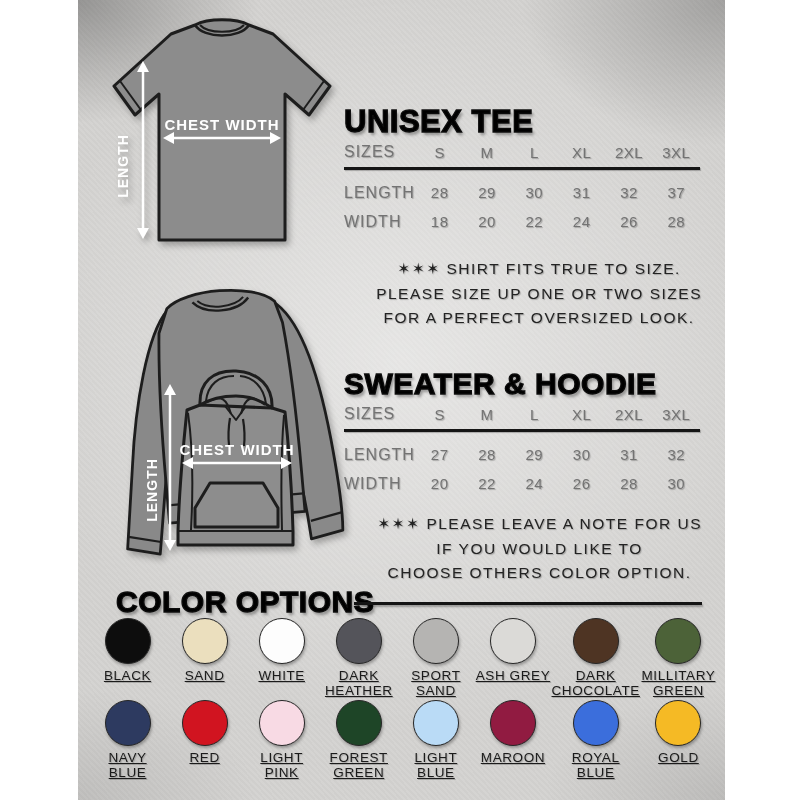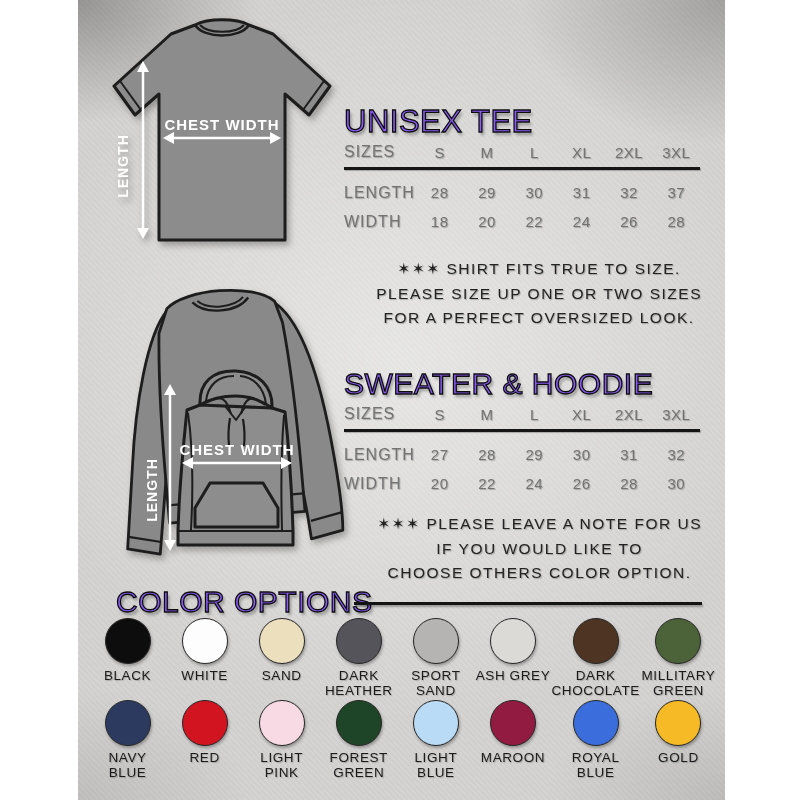--- a/index.html
+++ b/index.html
@@ -7,40 +7,40 @@
         font-family:"Liberation Sans",sans-serif;color:#1b1b1b;}
   .card{position:absolute;left:78px;top:0;width:647px;height:800px;
         background:
           radial-gradient(40% 22% at 0% 0%, rgba(50,50,50,0.38), rgba(50,50,50,0) 70%),
           radial-gradient(45% 26% at 100% 0%, rgba(50,50,50,0.30), rgba(50,50,50,0) 70%),
           radial-gradient(40% 20% at 100% 100%, rgba(70,70,70,0.16), rgba(70,70,70,0) 70%),
           radial-gradient(40% 20% at 0% 100%, rgba(70,70,70,0.14), rgba(70,70,70,0) 70%),
           radial-gradient(90% 70% at 50% 45%, rgba(255,255,255,0.45), rgba(255,255,255,0) 65%),
           repeating-linear-gradient(47deg, rgba(0,0,0,0.018) 0 2px, rgba(255,255,255,0.02) 2px 4px),
           #d4d3d1;}
-  .title{position:absolute;font-weight:normal;font-size:31px;letter-spacing:0.5px;color:#8b5cf6;
+  .title{position:absolute;font-weight:bold;font-size:31px;letter-spacing:0.5px;color:#000000;
          -webkit-text-stroke:1.3px #0c0c0c;text-shadow:2px 3px 3px rgba(0,0,0,0.35);white-space:nowrap;}
   .title-rule{position:absolute;height:3px;background:#141414;box-shadow:1px 2px 2px rgba(0,0,0,0.3);}
   .size-table{position:absolute;width:356px;}
   .trow{display:grid;grid-template-columns:72px repeat(6,1fr);align-items:center;height:24px;}
   .trow.data{height:29px;}
   .trow.first-data{margin-top:8px;}
   .tcell{text-align:center;font-size:15px;letter-spacing:0.5px;color:#737373;
          text-shadow:1px 1px 1px rgba(0,0,0,0.25);}
   .tcell.label{text-align:left;font-size:16px;letter-spacing:1px;}
   .tdivider{height:0;border-bottom:3px solid #151515;margin-top:3px;box-shadow:1px 1px 1px rgba(0,0,0,0.25);}
   .note{position:absolute;right:98px;text-align:center;font-size:15.5px;letter-spacing:1.5px;
         line-height:24.5px;color:#232323;text-shadow:1px 1px 1px rgba(0,0,0,0.25);white-space:nowrap;}
   .swatches{position:absolute;left:89px;top:618px;width:628px;display:grid;
             grid-template-columns:repeat(8,1fr);row-gap:2px;}
   .swatch{display:flex;flex-direction:column;align-items:center;height:80px;}
   .dot{width:46px;height:46px;border-radius:50%;border:1.5px solid #262626;box-sizing:border-box;
        box-shadow:1px 2px 3px rgba(0,0,0,0.3);}
   .swatch-label{margin-top:5px;font-size:13.5px;line-height:14.5px;letter-spacing:0.6px;
-                text-align:center;color:#1b1b1b;text-shadow:1px 1px 1px rgba(0,0,0,0.2);}
+                text-align:center;color:#1b1b1b;text-shadow:1px 1px 1px rgba(0,0,0,0.2);text-decoration:underline;}
   .garment-svg{position:absolute;filter:drop-shadow(3px 4px 3px rgba(0,0,0,0.28));}
   .svg-label{font-family:"Liberation Sans",sans-serif;font-weight:bold;fill:#ffffff;letter-spacing:1px;}
 </style>
 </head>
 <body>
 
 <div class="page">
   <div class="card">
 
     <svg class="garment-svg" style="left:10px;top:14px;" width="262" height="238" viewBox="0 0 262 238">
@@ -186,28 +186,28 @@
 
   <div class="title" style="left:116px;top:585px;font-size:30px;">COLOR OPTIONS</div>
   <div class="title-rule" style="left:354px;top:602px;width:348px;"></div>
 
   <div class="swatches">
     <div class="swatch">
       <span class="dot" style="background: rgb(13, 13, 13);"></span>
       <span class="swatch-label">BLACK</span>
     </div>
     <div class="swatch">
+      <span class="dot" style="background: rgb(235, 223, 190);"></span>
+      <span class="swatch-label">SAND</span>
+    </div>
+    <div class="swatch">
       <span class="dot" style="background: rgb(253, 253, 253);"></span>
       <span class="swatch-label">WHITE</span>
     </div>
     <div class="swatch">
-      <span class="dot" style="background: rgb(235, 223, 190);"></span>
-      <span class="swatch-label">SAND</span>
-    </div>
-    <div class="swatch">
       <span class="dot" style="background: rgb(84, 84, 90);"></span>
       <span class="swatch-label">DARK HEATHER</span>
     </div>
     <div class="swatch">
       <span class="dot" style="background: rgb(181, 180, 178);"></span>
       <span class="swatch-label">SPORT SAND</span>
     </div>
     <div class="swatch">
       <span class="dot" style="background: rgb(219, 218, 215);"></span>
       <span class="swatch-label">ASH GREY</span>

